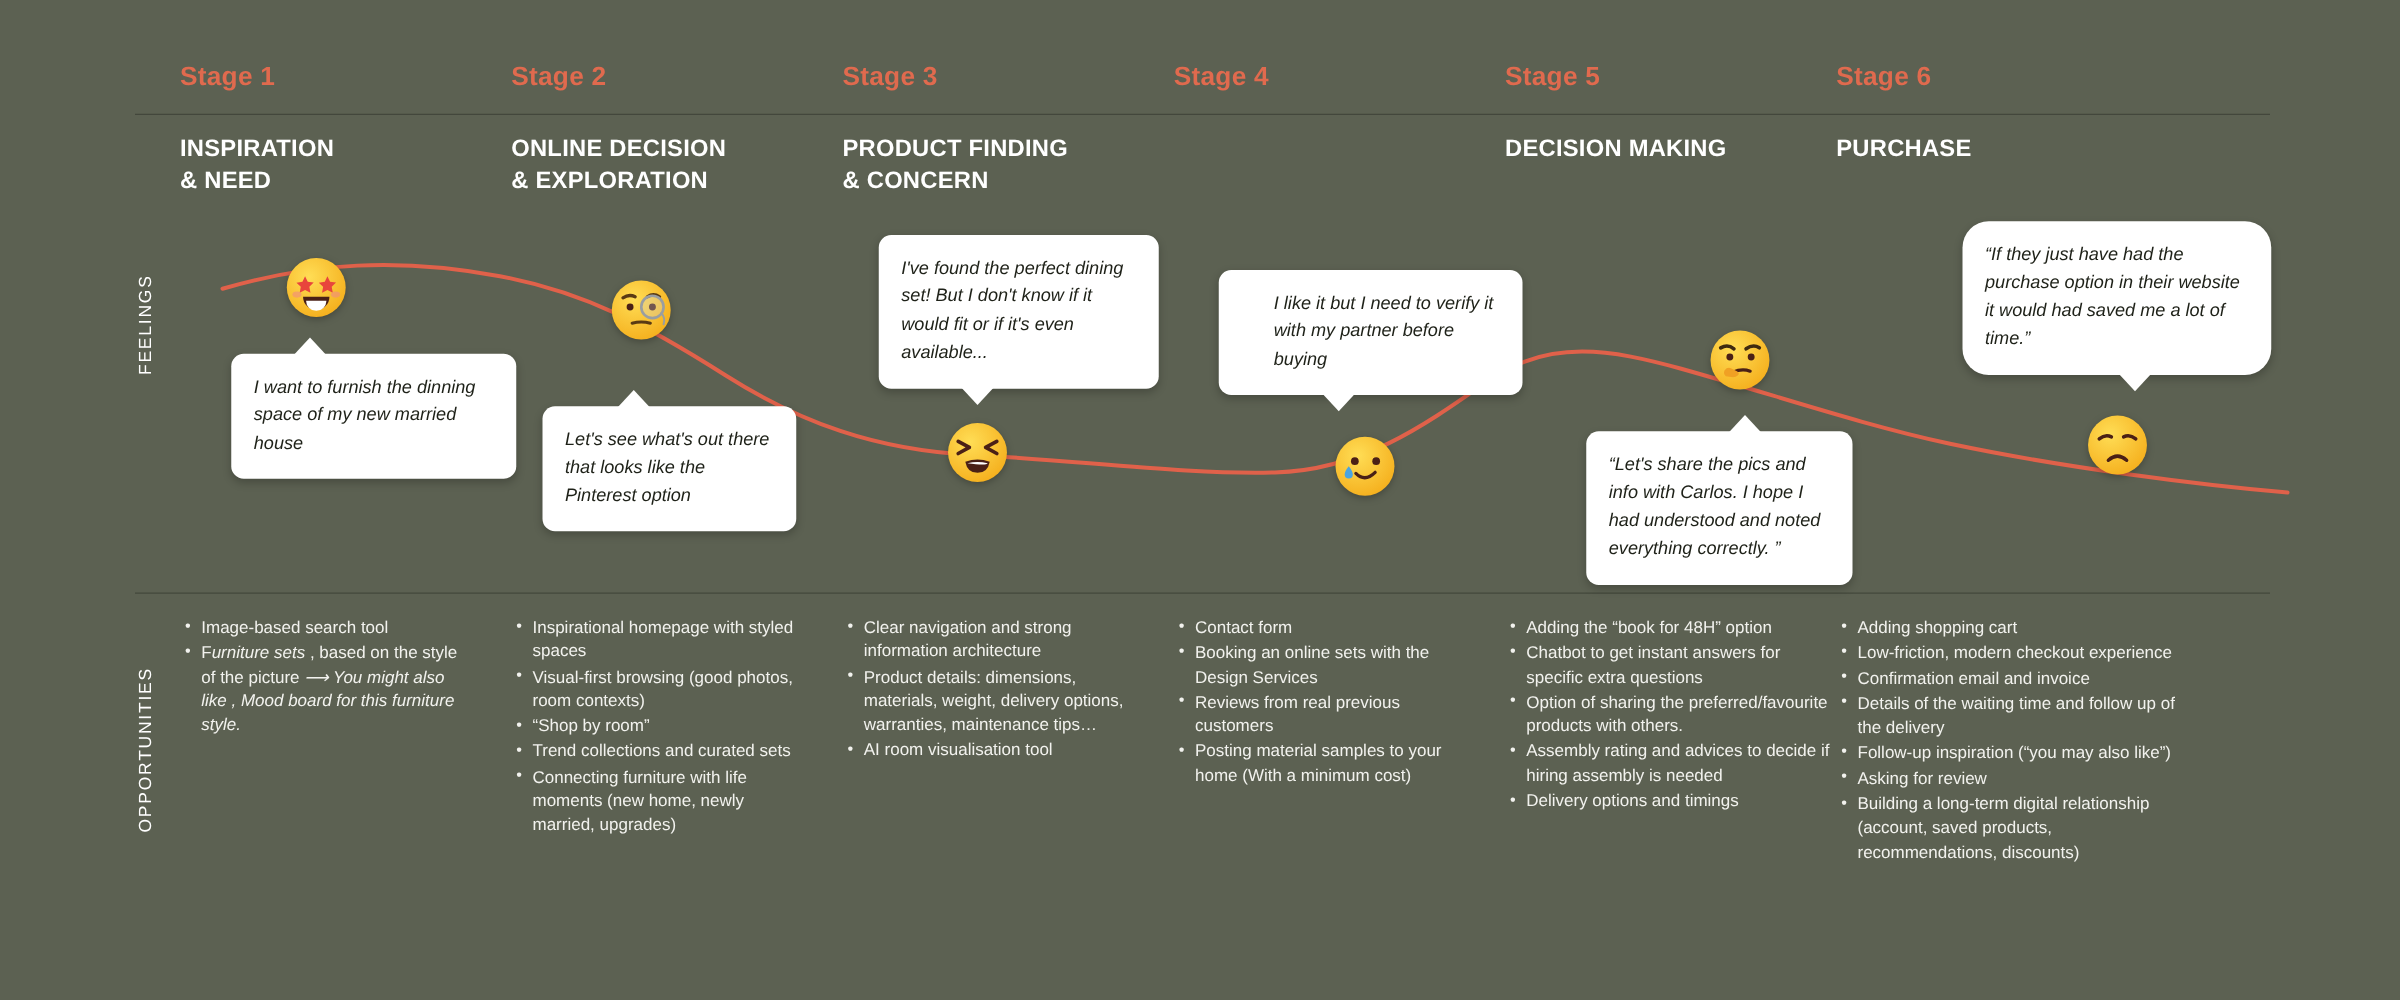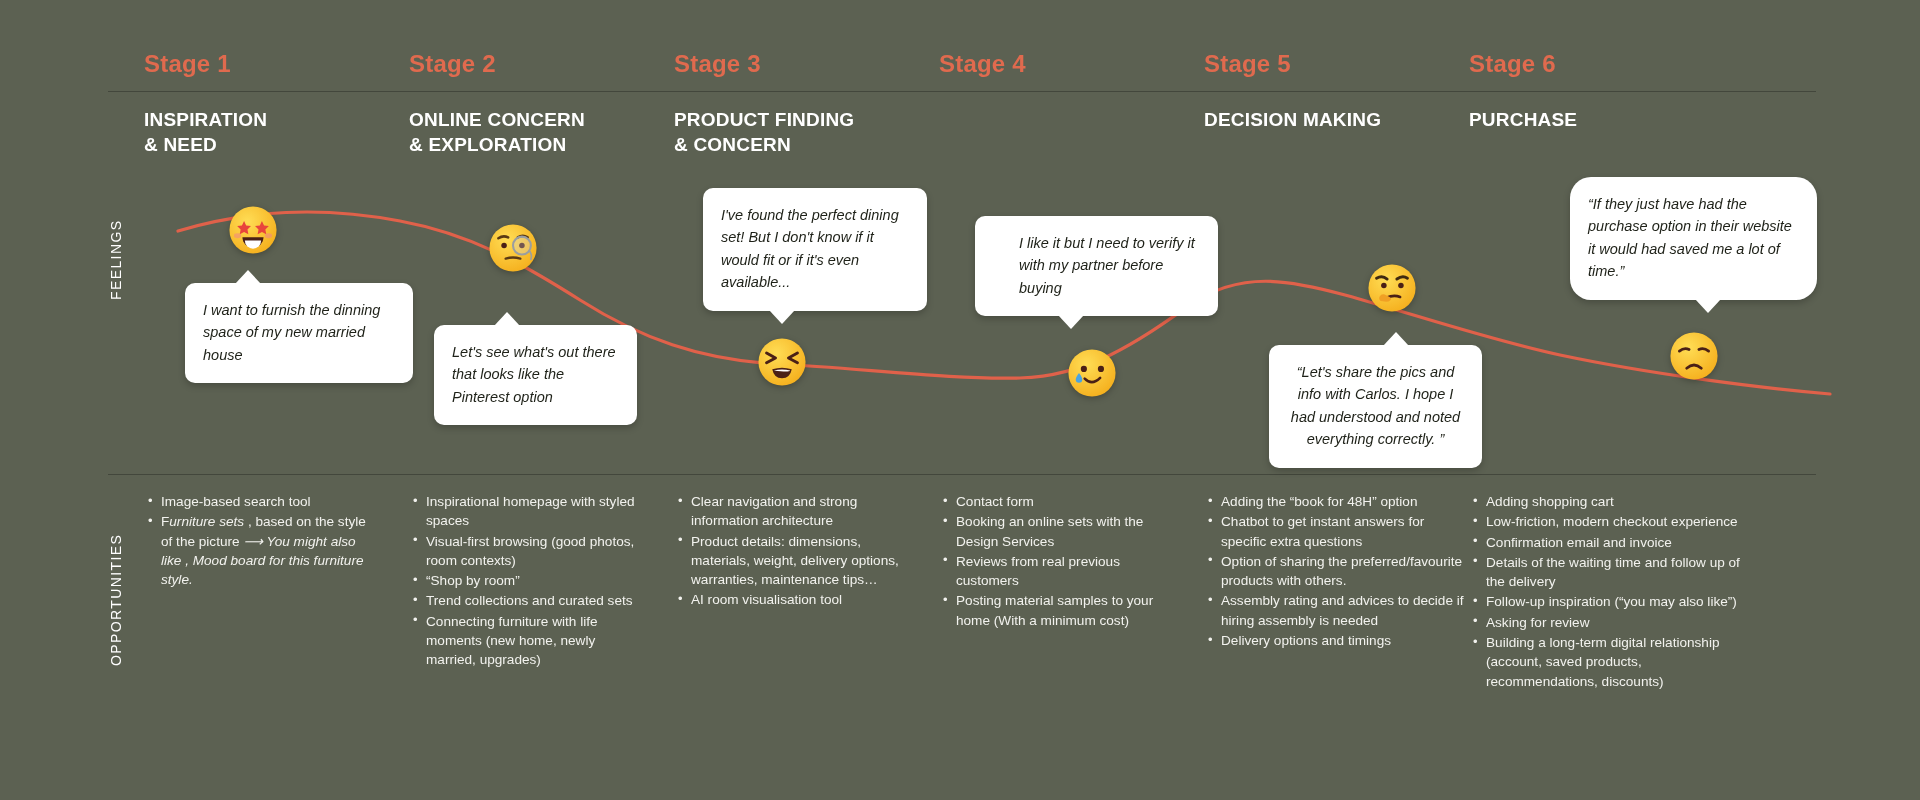--- a/index.html
+++ b/index.html
@@ -48,21 +48,21 @@
   }
   .col {
     position: absolute;
     top: 0;
     height: 800px;
   }
 
   .stage-num {
     position: absolute;
     top: 50px;
-    font-size: 24px;
+    font-size: 21px;
     font-weight: 700;
     color: #e06a4e;
     letter-spacing: 0.2px;
     white-space: nowrap;
   }
   .stage-title {
     position: absolute;
     top: 107px;
     font-size: 19px;
     font-weight: 700;
@@ -191,21 +191,21 @@
       </div>
       <ul class="opps" style="left:36px; width:215px;">
         <li>Image-based search tool</li>
         <li>F<em>urniture sets</em> , based on the style of the picture <em>⟶ You might also like , Mood board for this furniture style.</em></li>
       </ul>
     </div>
 
     <div class="col" style="left:265px; width:265px;">
       <div class="stage-num" style="left:36px;">Stage 2</div>
       <div class="stage-title" style="left:36px; width:250px;">
-        <span>ONLINE CONCERN</span><br>
+        <span>ONLINE DECISION</span><br>
         <span>&amp; EXPLORATION</span>
       </div>
       <ul class="opps" style="left:36px; width:218px;">
         <li>Inspirational homepage with styled spaces</li>
         <li>Visual-first browsing (good photos, room contexts)</li>
         <li>“Shop by room”</li>
         <li>Trend collections and curated sets</li>
         <li>Connecting furniture with life moments (new home, newly married, upgrades)</li>
       </ul>
     </div>
@@ -381,21 +381,21 @@
   <div class="bubble" style="left:703px; top:188px; width:224px;">
     <span class="tail down" style="left:66px;"></span>
     <span>I've found the perfect dining set! But I don't know if it would fit or if it's even available...</span>
   </div>
 
   <div class="bubble" style="left:975px; top:216px; width:243px;padding-left:44px;">
     <span class="tail down" style="left:83px;"></span>
     <span>I like it but I need to verify it with my partner before buying</span>
   </div>
 
-  <div class="bubble" style="left:1269px; top:345px; width:213px;text-align:center;">
+  <div class="bubble" style="left:1269px; top:345px; width:213px;">
     <span class="tail up" style="left:114px;"></span>
     <span>“Let's share the pics and info with Carlos. I hope I had understood and noted everything correctly.  ”</span>
   </div>
 
   <div class="bubble" style="left:1570px; top:177px; width:247px;border-radius:21px;">
     <span class="tail down" style="left:125px;"></span>
     <span>“If they just have had the purchase option in their website it would had saved me a lot of time.”</span>
   </div>
 
 </div>

